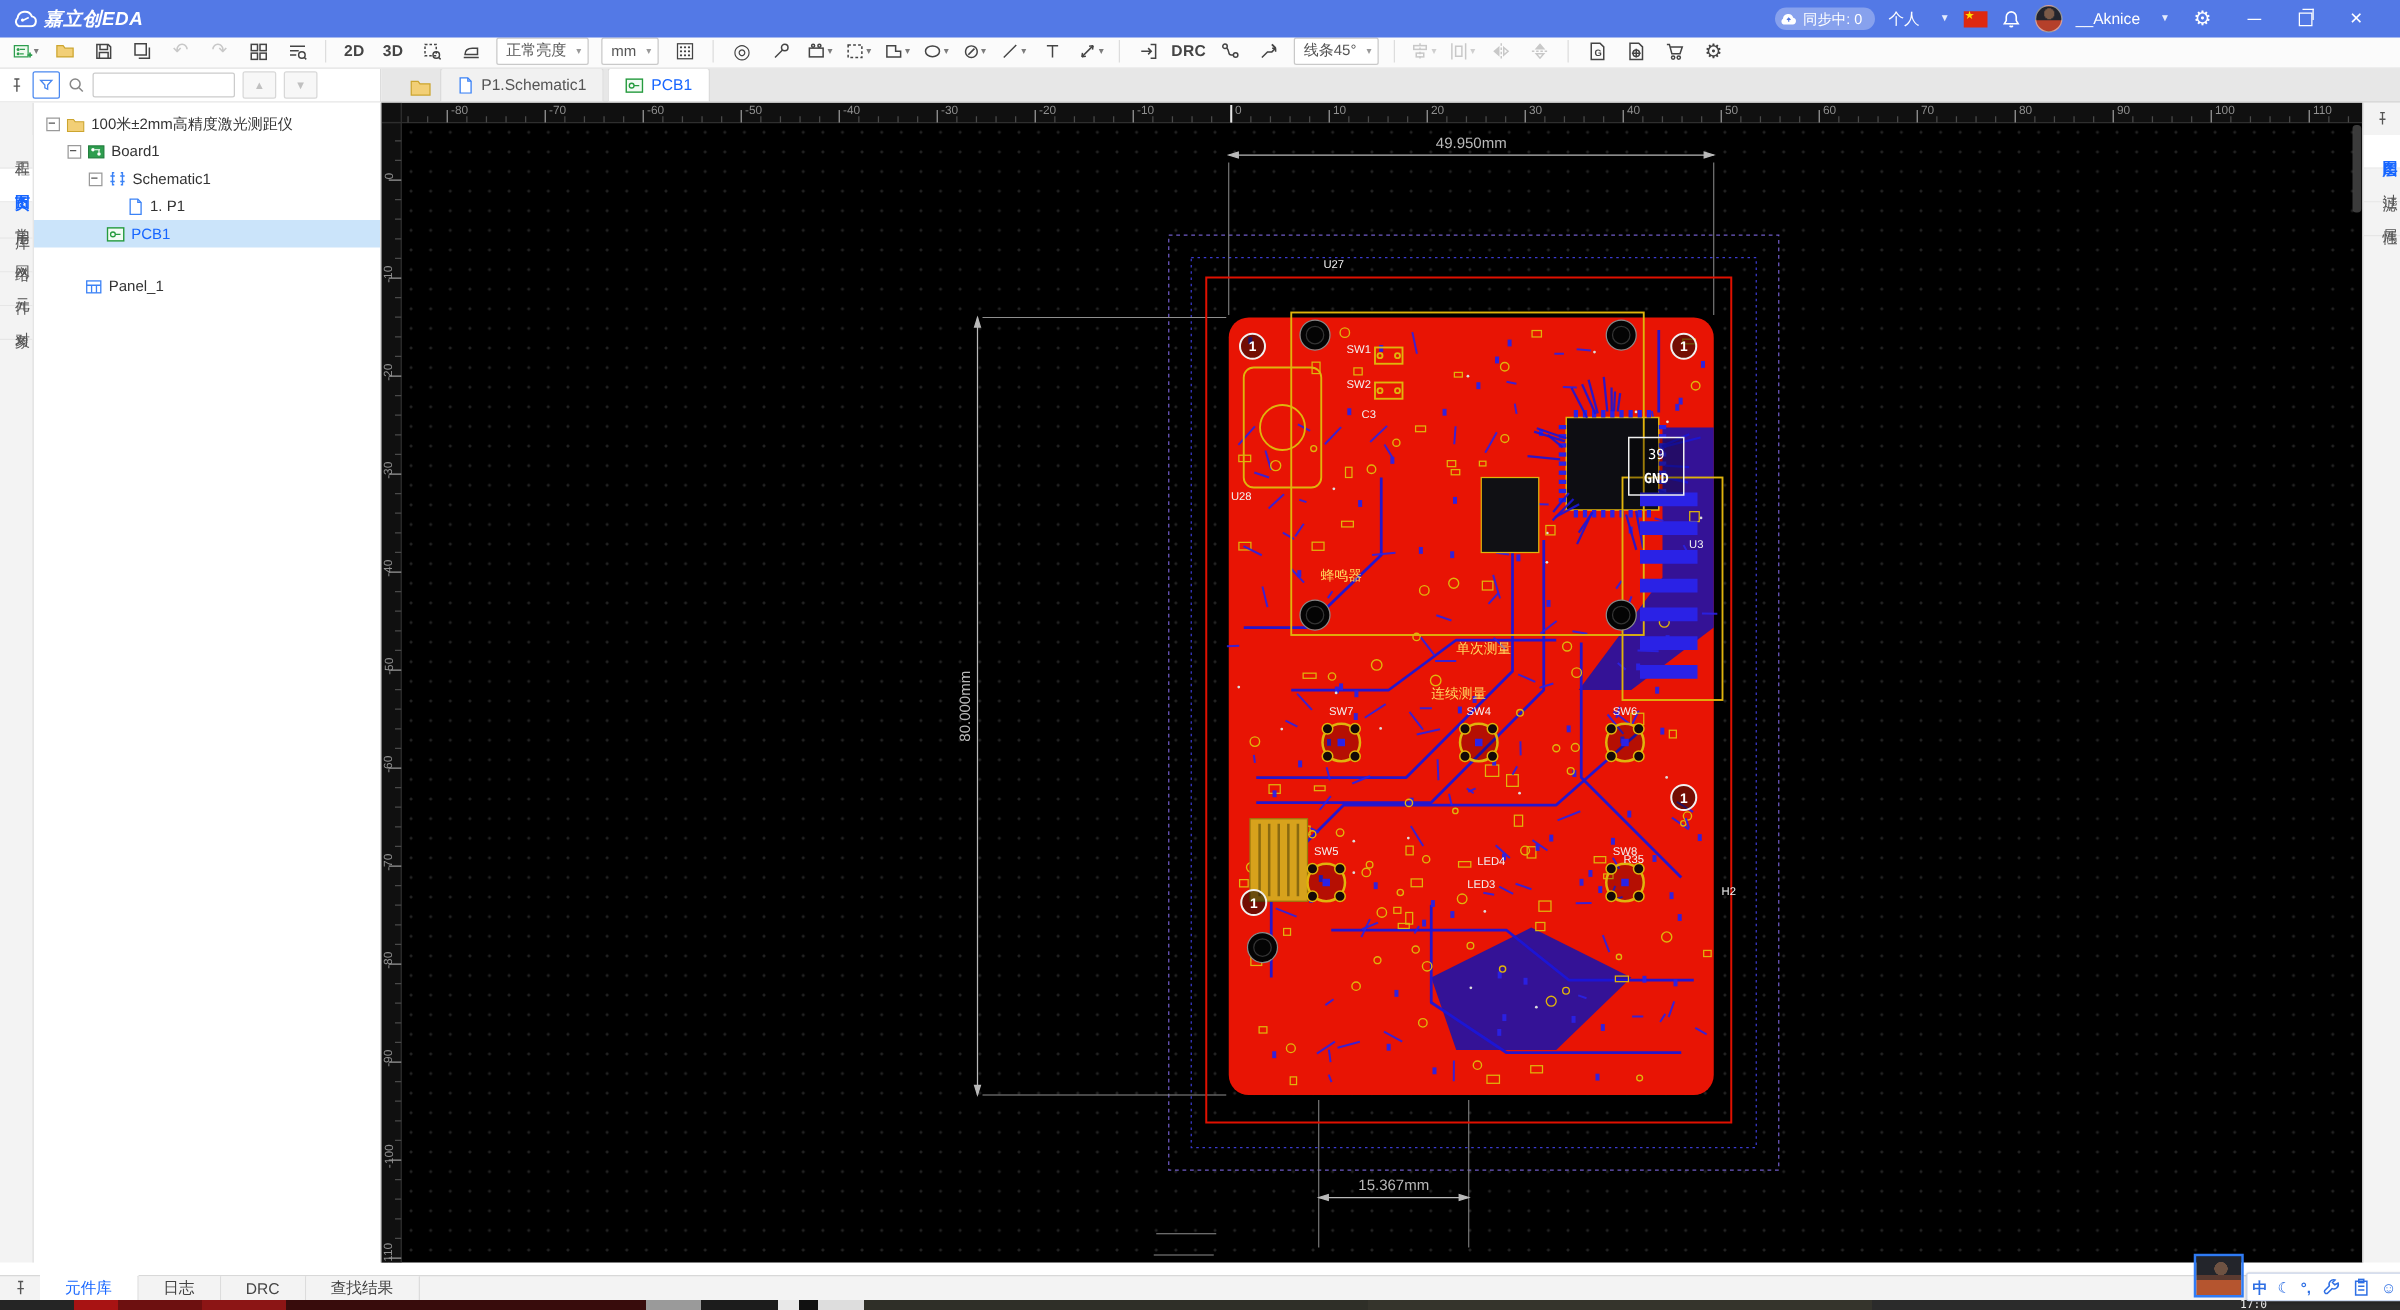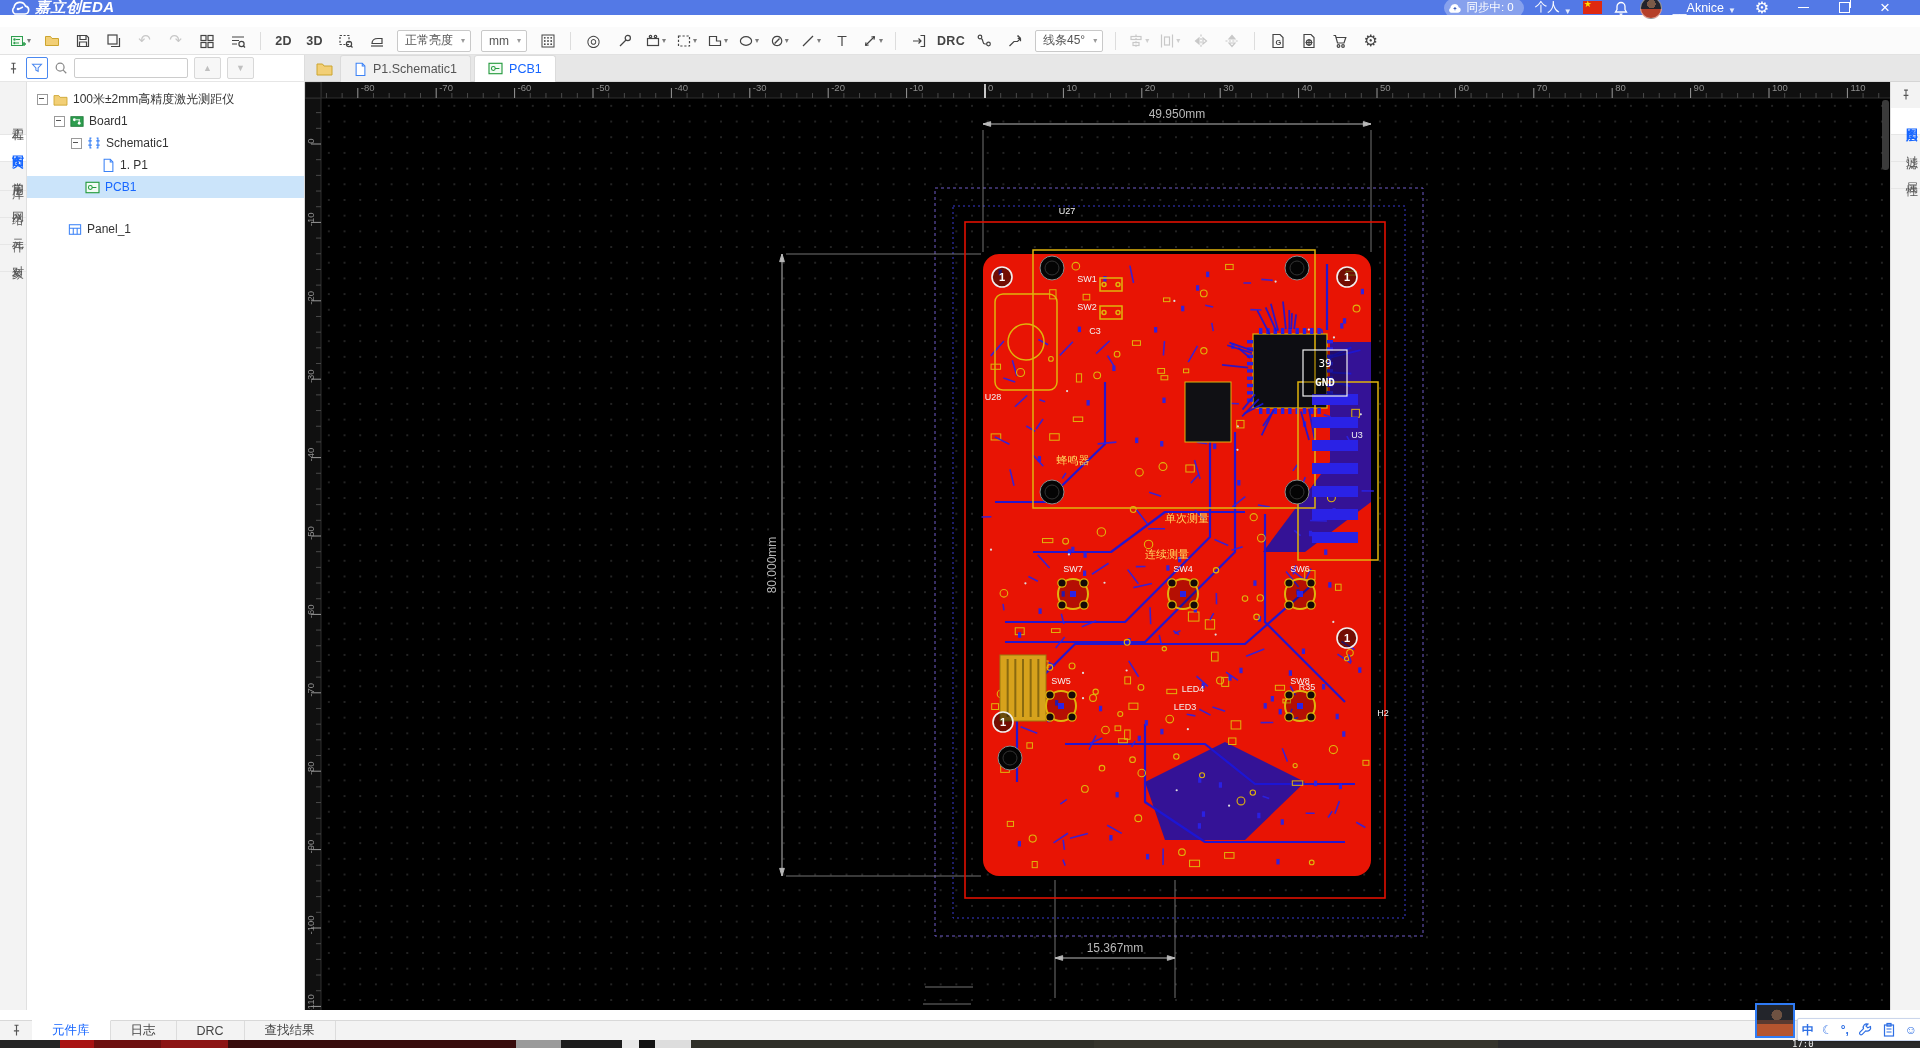--- a/index.html
+++ b/index.html
@@ -1,31 +1,31 @@
 <!DOCTYPE html>
 <html><head>
 <meta charset="utf-8">
 <style>
   html,body{margin:0;padding:0}
   body{width:1920px;height:1048px;overflow:hidden;position:relative;background:#fff;
        font-family:"Liberation Sans","DejaVu Sans",sans-serif;font-size:12px;color:#333;
        -webkit-font-smoothing:antialiased}
   
-  .titlebar{position:absolute;left:0;top:0;width:100%;height:15px;background:#5379E6;display:flex;align-items:center;color:#fff;z-index:30}
+  .titlebar{position:absolute;left:0;top:0;width:100%;height:30px;background:#5379E6;display:flex;align-items:center;color:#fff;z-index:30}
   .logo{display:flex;align-items:center;gap:5px;padding:0 14px 0 10px;font-weight:bold;font-style:italic;font-size:15px;letter-spacing:.5px;white-space:nowrap}
   #menus{display:flex;align-items:center;height:100%}
   .menu-item{padding:0 11px;font-size:12.5px;line-height:27px;white-space:nowrap;cursor:default}
   .tb-right{margin-left:auto;display:flex;align-items:center;gap:11px;padding-right:20px;height:100%}
   .sync-badge{background:rgba(255,255,255,.30);border-radius:10px;height:18px;display:flex;align-items:center;font-size:11.5px;padding:0 10px 0 3px;gap:4px;white-space:nowrap}
   .flag{width:19px;height:13px;background:#DE2910;position:relative;flex:none}
   .flag span{position:absolute;left:1px;top:-2px;color:#FFDE00;font-size:9px}
   .avatar{width:20px;height:20px;border-radius:50%;flex:none;border:1px solid rgba(255,255,255,.5);
           background:radial-gradient(circle at 52% 30%,#7a5a48 0 24%,transparent 25%),
                      linear-gradient(180deg,#23242c 0 55%,#b5402a 55% 100%)}
-  .username{display:flex;align-items:flex-end;gap:4px;font-size:12.5px;white-space:nowrap}
+  .username{display:flex;align-items:center;gap:16px;font-size:12.5px;white-space:nowrap}
   .dd{font-size:8px;line-height:1;opacity:.85}
   .winbtn{width:30px;height:27px;display:flex;align-items:center;justify-content:center;font-size:14px}
   .win-max{width:9px;height:9px;border:1px solid #fff;position:relative}
   .win-max::before{content:'';position:absolute;left:2px;top:-4px;width:8px;height:8px;border:1px solid #fff;border-bottom:none;border-left:none}
   .win-min{width:11px;height:1px;background:#fff}
   
   .toolbar{position:absolute;left:0;top:27px;width:100%;height:28px;background:#FBFBFB;border-bottom:1px solid #E2E2E2;display:flex;align-items:center;padding-left:6px;gap:2px;box-sizing:border-box;z-index:29}
   .tb-item{height:22px;min-width:25px;padding:0 2px;display:flex;align-items:center;justify-content:center;color:#444;border-radius:3px}
   .tb-item.disabled{color:#C8C8C8}
   .tb-ic{display:flex;align-items:center;justify-content:center}
@@ -35,21 +35,21 @@
   .tb-select{border:1px solid #C9C9C9;border-radius:2px;height:20px;padding:0 5px 0 7px;font-size:12px;color:#555;display:flex;align-items:center;gap:8px;background:#fff;margin:0 4px;white-space:nowrap}
   .tb-select .dd{color:#888}
   .tb-sep{width:1px;height:18px;background:#DDD;margin:0 6px;flex:none}
   .glyph{font-family:"DejaVu Sans",sans-serif;font-size:14px;line-height:1}
   
   .subbar{position:absolute;left:0;top:55px;width:100%;height:27px;display:flex;z-index:28}
   .panel-head{width:305px;flex:none;background:#fff;border-right:1px solid #DDD;border-bottom:1px solid #E6E6E6;display:flex;align-items:center;gap:6px;padding-left:7px;box-sizing:border-box}
   .filter-btn{width:20px;height:20px;border:1px solid #4A88F0;border-radius:2px;display:flex;align-items:center;justify-content:center}
   .search-input{width:104px;height:18px;border:1px solid #CCC;border-radius:2px;font-size:11px;padding:0 4px;outline:none}
   .nav-btn{width:25px;height:20px;border:1px solid #D8D8D8;background:#F7F7F7;color:#C0C0C0;display:flex;align-items:center;justify-content:center;font-size:9px;border-radius:2px}
-  .tabstrip{flex:1;background:#E7E7E7;display:flex;align-items:center;padding-left:6px;gap:3px;border-bottom:1px solid #D5D5D5}
+  .tabstrip{flex:1;background:#E7E7E7;display:flex;align-items:flex-end;padding-left:18px;gap:3px;border-bottom:1px solid #D5D5D5}
   .folder-btn{width:26px;height:24px;display:flex;align-items:center;justify-content:center}
   .doc-tab{height:26px;display:flex;align-items:center;gap:6px;padding:0 13px;font-size:12.5px;background:#F1F1F1;color:#555;border:1px solid #DBDBDB;border-bottom:none;border-radius:3px 3px 0 0;white-space:nowrap}
   .doc-tab.active{background:#FFF;color:#1766FF;position:relative}
   
   .left-strip{position:absolute;left:0;top:82px;width:27px;bottom:38px;background:#F3F3F3;border-right:1px solid #E0E0E0;box-sizing:border-box;z-index:5}
   .right-strip{position:absolute;right:0;top:82px;width:30px;bottom:38px;background:#F3F3F3;border-left:1px solid #E0E0E0;box-sizing:border-box;z-index:5}
   .strip-pin{height:26px;display:flex;align-items:center;justify-content:center;color:#666}
   .strip-tab{writing-mode:vertical-rl;text-orientation:upright;margin:0 auto;padding:11px 0;width:100%;text-align:center;color:#555;font-size:12px;letter-spacing:2px;border-bottom:1px solid #E6E6E6;box-sizing:border-box;background:#F3F3F3}
   .strip-tab.active{background:#fff;color:#1766FF;font-weight:bold}
   

